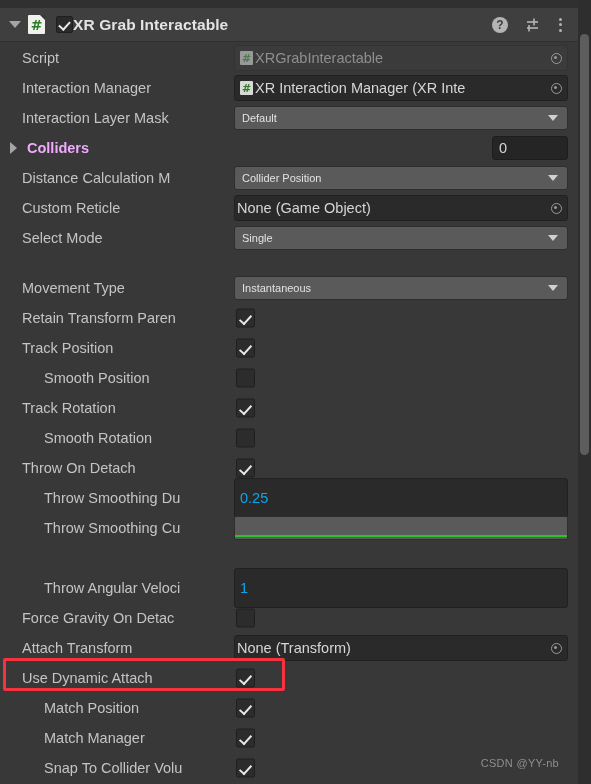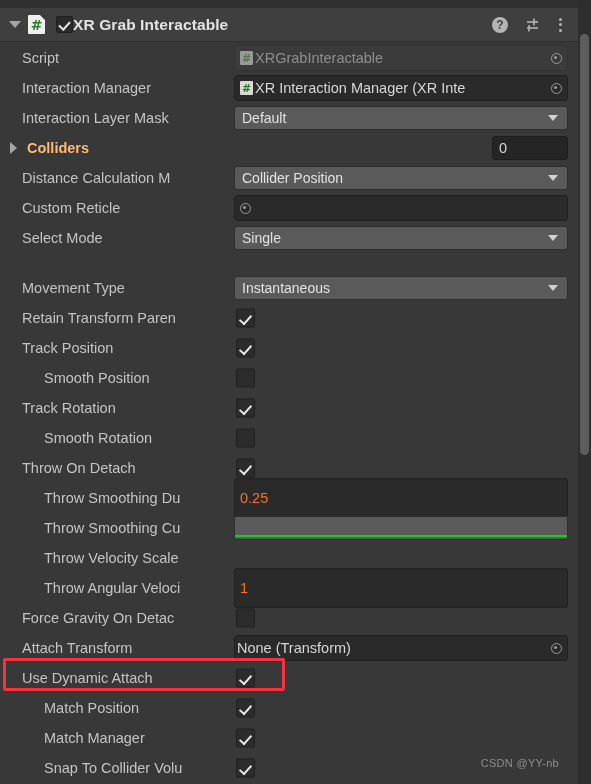--- a/index.html
+++ b/index.html
@@ -140,21 +140,21 @@
     font-size: 14.5px;
     white-space: nowrap;
     overflow: hidden;
     position: absolute;
     left: 22px;
     width: 210px;
     top: 50%;
     transform: translateY(-50%);
   }
   .lbl.indent { left: 44px; width: 188px; }
-  .lbl.bold { font-weight: bold; color: #fdba74; left: 27px; }
+  .lbl.bold { font-weight: bold; color: #f0abfc; left: 27px; }
 
   .foldout-arrow {
     position: absolute;
     left: 10px; top: 50%;
     transform: translateY(-50%);
   }
 
   
   .fld {
     position: absolute;
@@ -214,21 +214,21 @@
     background: #9a9a9a;
   }
 
   .dropdown {
     height: 24px;
     background: #5a5a5a;
     border: 1px solid #2e2e2e;
     border-radius: 3px;
     display: flex; align-items: center;
     color: #e2e2e2;
-    font-size: 14px;
+    font-size: 11px;
     padding-left: 7px;
     overflow: hidden;
     white-space: nowrap;
     box-sizing: border-box;
   }
   .dropdown .ddtxt { flex: 1 1 auto; overflow: hidden; }
   .dropdown .ddarrow {
     flex: 0 0 auto;
     width: 0; height: 0;
     border-left: 5px solid transparent;
@@ -236,21 +236,21 @@
     border-top: 6px solid #d0d0d0;
     margin-right: 9px;
   }
 
   .numfield {
     height: 40px;
     background: #2a2a2a;
     border: 1px solid #212121;
     border-radius: 3px;
     display: flex; align-items: center;
-    color: #f97316;
+    color: #0ea5e9;
     font-size: 14.5px;
     padding-left: 5px;
     box-sizing: border-box;
   }
 
   .sizefield {
     position: absolute;
     left: 492px; width: 76px;
     top: 50%; transform: translateY(-50%);
     height: 24px;
@@ -415,20 +415,21 @@
           <div class="dropdown">
             <div class="ddtxt">Collider Position</div>
             <div class="ddarrow"></div>
           </div>
         </div>
       </div>
       <div class="row">
         <div class="lbl">Custom Reticle</div>
         <div class="fld">
           <div class="objfield">
+            <div class="otxt">None (Game Object)</div>
             <div class="osel">
               <div class="dot-circle"></div>
             </div>
           </div>
         </div>
       </div>
       <div class="row">
         <div class="lbl">Select Mode</div>
         <div class="fld">
           <div class="dropdown">
@@ -479,21 +480,20 @@
       </div>
       <div class="row">
         <div class="lbl indent">Throw Smoothing Cu</div>
         <div class="fld">
           <div class="curvefield">
             <div class="curve-line" style="background: rgb(46, 194, 46);"></div>
           </div>
         </div>
       </div>
       <div class="row">
-        <div class="lbl indent">Throw Velocity Scale</div>
       </div>
       <div class="row">
         <div class="lbl indent">Throw Angular Veloci</div>
         <div class="fld">
           <div class="numfield">1</div>
         </div>
       </div>
       <div class="row">
         <div class="lbl">Force Gravity On Detac</div>
         <div class="cbox"></div>

